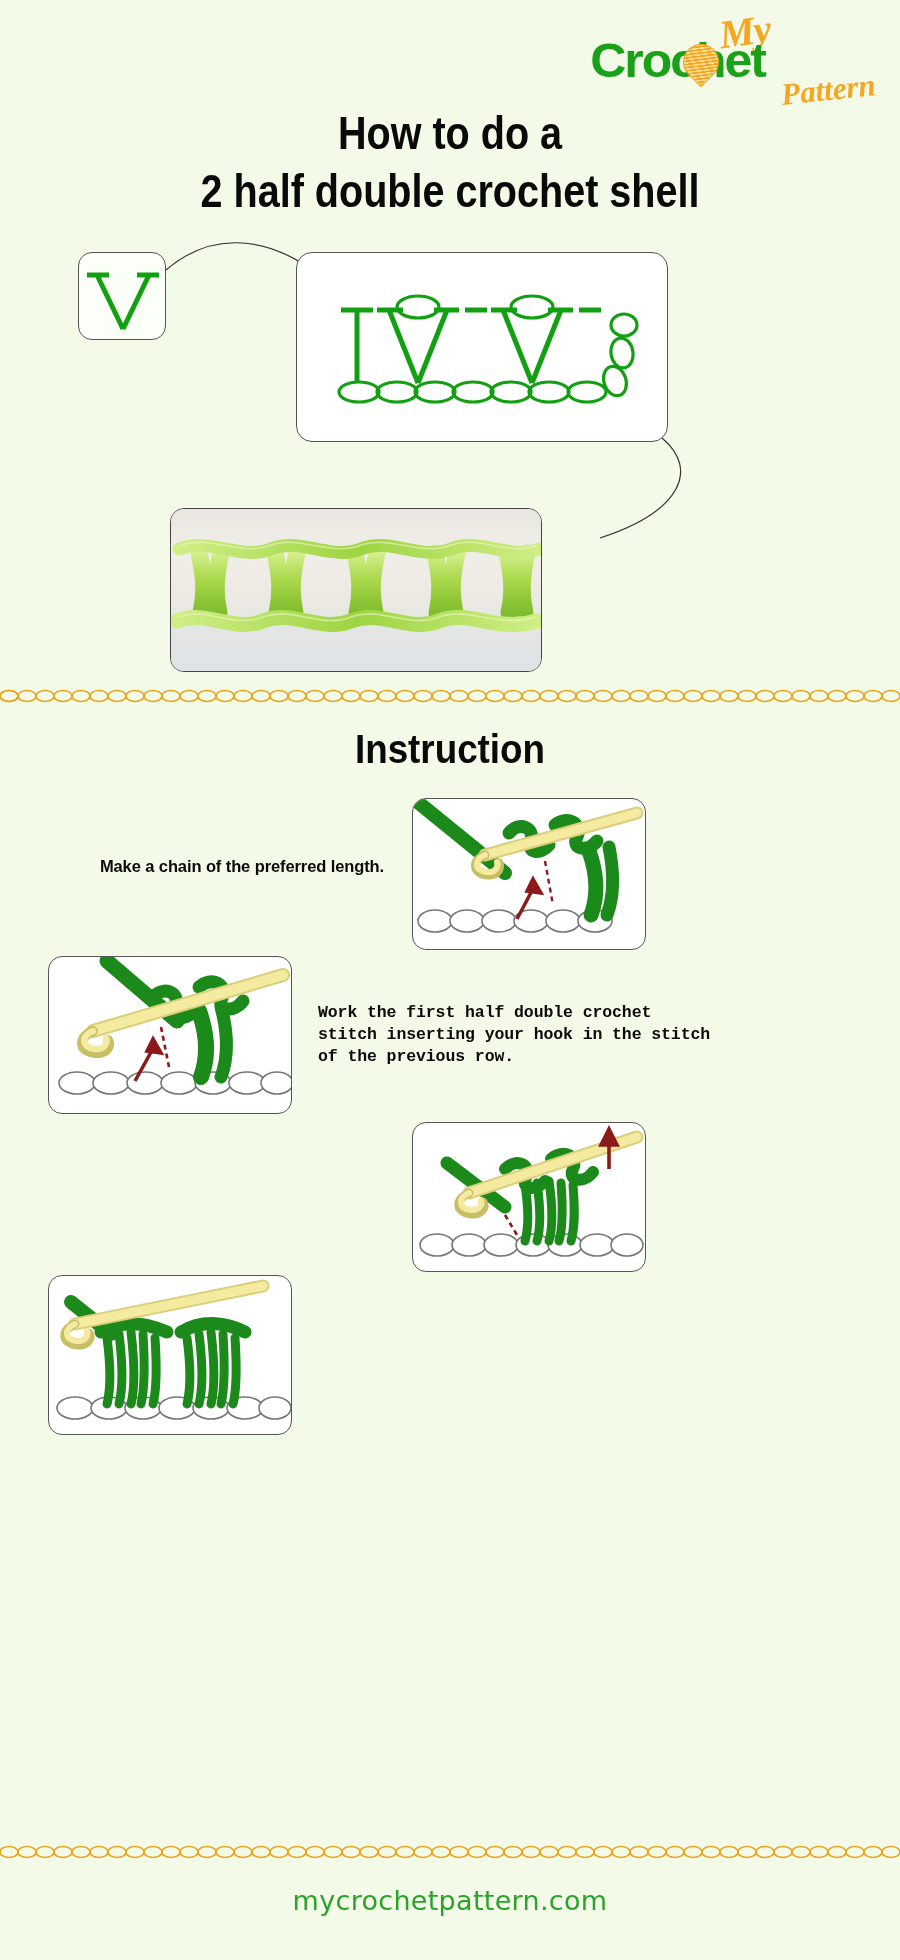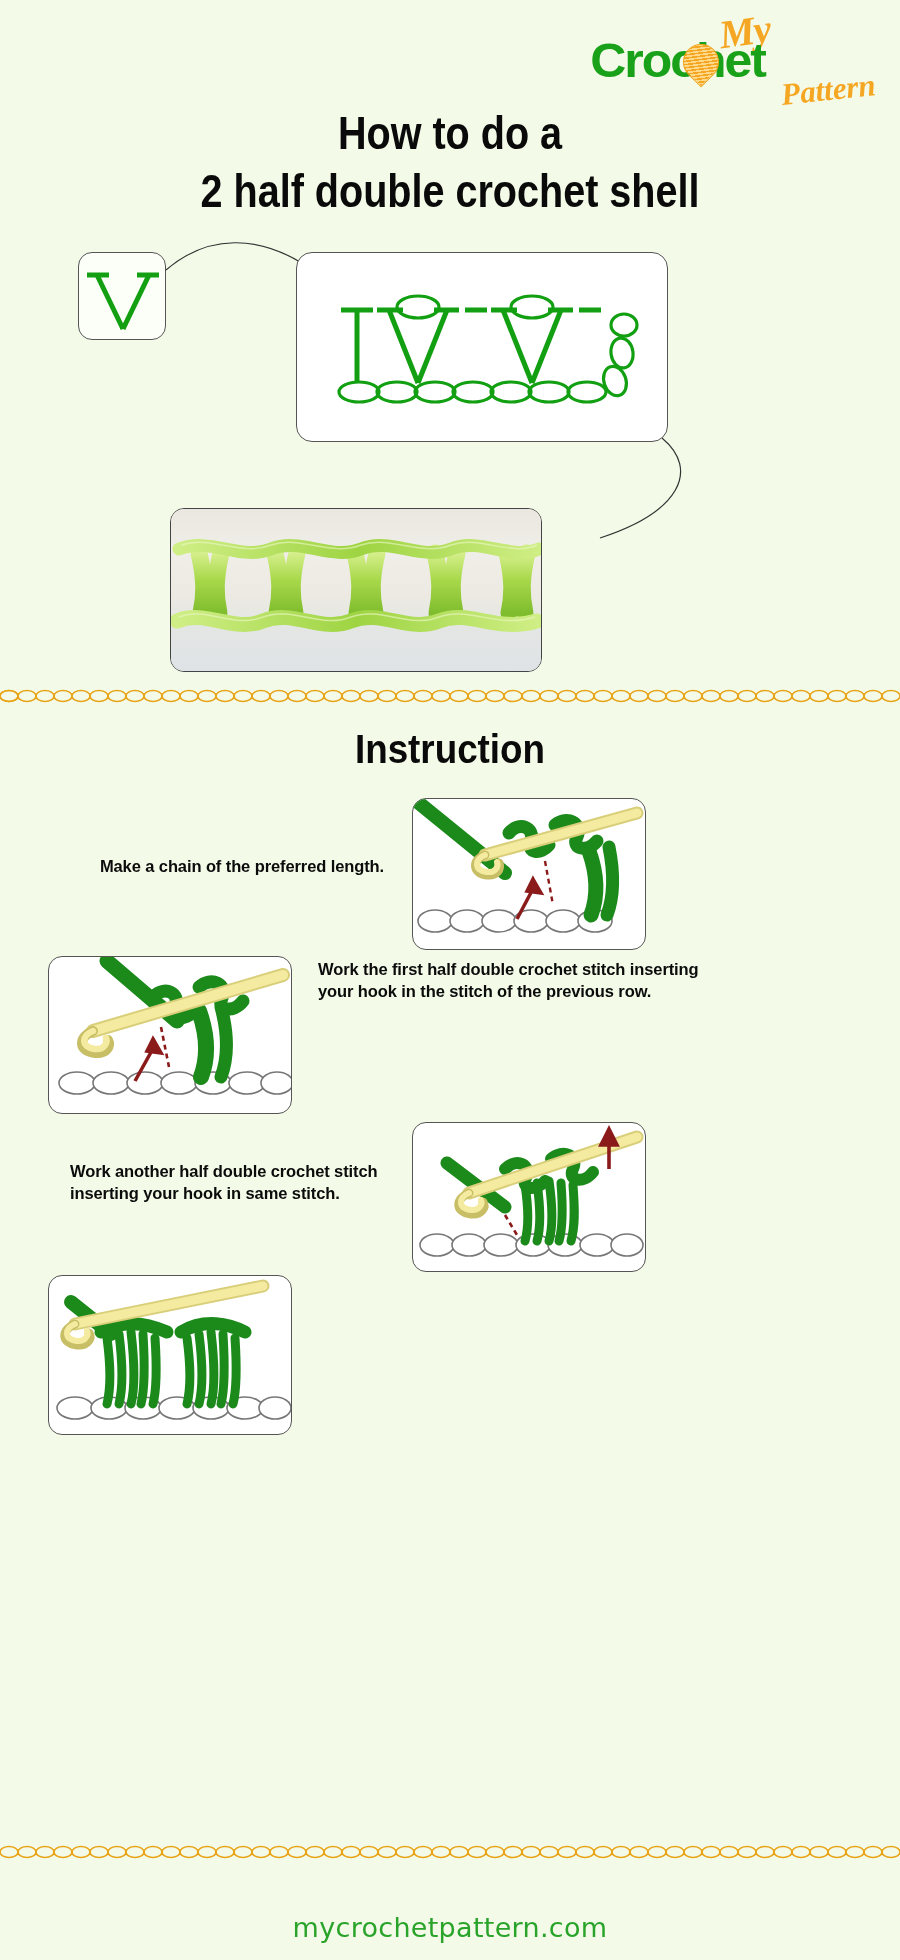--- a/index.html
+++ b/index.html
@@ -120,21 +120,20 @@
     color:#0b0b0b; letter-spacing:-0.1px;
   }
 
   
   .footer {
     position:absolute; left:0; right:0; top:1885px;
     text-align:center;
     font-size:27px; color:#2aa32a;
     font-family:"DejaVu Sans", sans-serif;
     letter-spacing:0.3px;
-    margin-top:27px;
   }
 </style>
 </head>
 <body>
 
 <div class="page">
 
   <div class="logo">
     <div class="logo-my">My</div>
     <div class="logo-crochet">Crochet</div>
@@ -382,21 +381,21 @@
         <path d="M44 74 c -14 5, -16 20, 2 22 c 12 1, 16 -7, 13 -13" stroke="#c8be66" stroke-width="10" fill="none" stroke-linecap="round"></path>
         <path d="M44 74 c -11 4, -13 16, 2 18 c 9 1, 13 -6, 11 -11" stroke="#f5eba0" stroke-width="6.5" fill="none" stroke-linecap="round"></path>
       </g>
       <path d="M112 70 L 120 110" stroke="#8b1a1a" stroke-width="2.6" stroke-dasharray="5 4" fill="none"></path>
       <g stroke="#8b1a1a" stroke-width="3.6" fill="#8b1a1a">
         <line x1="86" y1="124" x2="106" y2="88"></line>
         <polygon points="104,82 112,96 98,94"></polygon>
       </g>
     </svg>
   </div>
-  <div class="step-text" style="left:318px; top:958px; width:400px;">Work the first half double crochet stitch inserting your hook in the stitch of the previous row.</div>
+  <div class="step-text" style="left:318px; top:1002px; width:400px;font-family:Liberation Mono, monospace;">Work the first half double crochet stitch inserting your hook in the stitch of the previous row.</div>
 
   <div class="step-img" style="left:412px; top:1122px; width:234px; height:150px;">
     <svg width="234" height="150" viewBox="0 0 234 150">
       <g stroke="#777" stroke-width="1.6" fill="#fff">
         <ellipse cx="24" cy="122" rx="17" ry="11"></ellipse>
         <ellipse cx="56" cy="122" rx="17" ry="11"></ellipse>
         <ellipse cx="88" cy="122" rx="17" ry="11"></ellipse>
         <ellipse cx="120" cy="122" rx="17" ry="11"></ellipse>
         <ellipse cx="152" cy="122" rx="17" ry="11"></ellipse>
         <ellipse cx="184" cy="122" rx="17" ry="11"></ellipse>
@@ -421,21 +420,20 @@
         <path d="M56 70 c -13 5, -15 19, 2 21 c 11 1, 15 -7, 12 -12" stroke="#c8be66" stroke-width="9" fill="none" stroke-linecap="round"></path>
         <path d="M56 70 c -10 4, -12 15, 2 17 c 8 1, 12 -6, 10 -10" stroke="#f5eba0" stroke-width="6" fill="none" stroke-linecap="round"></path>
       </g>
       <path d="M92 92 L 104 112" stroke="#8b1a1a" stroke-width="2.6" stroke-dasharray="5 4" fill="none"></path>
       <g stroke="#8b1a1a" stroke-width="3.6" fill="#8b1a1a">
         <line x1="196" y1="14" x2="196" y2="46"></line>
         <polygon points="196,6 204,22 188,22"></polygon>
       </g>
     </svg>
   </div>
-  <div class="step-text" style="left:70px; top:1160px; width:350px;">Work another half double crochet stitch inserting your hook in same stitch.</div>
 
   <div class="step-img" style="left:48px; top:1275px; width:244px; height:160px;">
     <svg width="244" height="160" viewBox="0 0 244 160">
       <g stroke="#777" stroke-width="1.6" fill="#fff">
         <ellipse cx="26" cy="132" rx="18" ry="11"></ellipse>
         <ellipse cx="60" cy="132" rx="18" ry="11"></ellipse>
         <ellipse cx="94" cy="132" rx="18" ry="11"></ellipse>
         <ellipse cx="128" cy="132" rx="18" ry="11"></ellipse>
         <ellipse cx="162" cy="132" rx="18" ry="11"></ellipse>
         <ellipse cx="196" cy="132" rx="18" ry="11"></ellipse>

